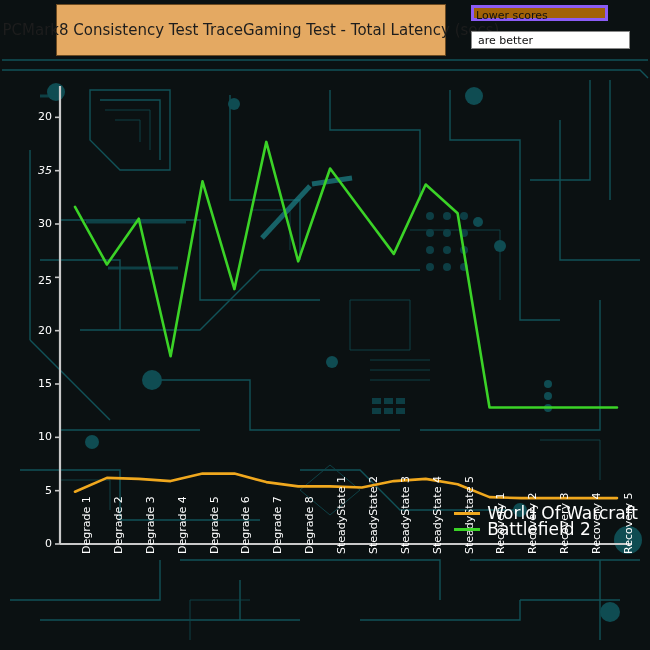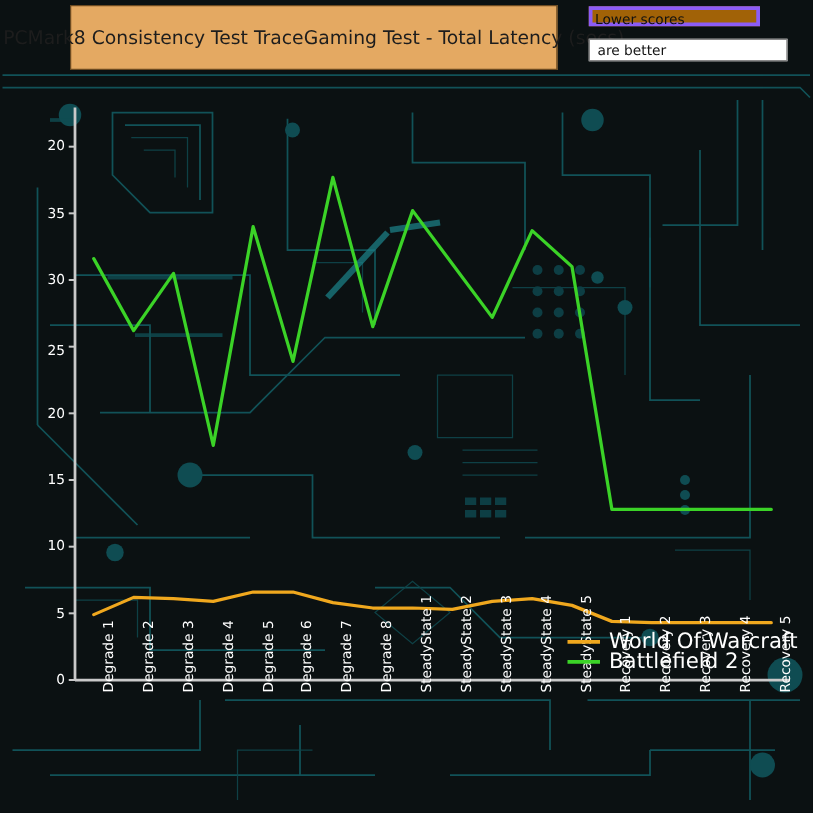--- a/index.html
+++ b/index.html
@@ -189,21 +189,21 @@
       </svg>
 
     <div id="yticks">
         <div class="ytick" style="left: 28px; top: 537px;">0</div>
         <div class="ytick" style="left: 28px; top: 483.667px;">5</div>
         <div class="ytick" style="left: 28px; top: 430.333px;">10</div>
         <div class="ytick" style="left: 28px; top: 377px;">15</div>
         <div class="ytick" style="left: 28px; top: 323.667px;">20</div>
         <div class="ytick" style="left: 28px; top: 274px;">25</div>
         <div class="ytick" style="left: 28px; top: 217px;">30</div>
-        <div class="ytick" style="left: 28px; top: 163.667px;">35</div>
+        <div class="ytick" style="left: 28px; top: 163.667px; font-style: italic;">35</div>
         <div class="ytick" style="left: 28px; top: 110.333px;">20</div>
       </div>
     <div id="xticks">
         <div class="xtick" style="left: 80px; top: 554px;">Degrade 1</div>
         <div class="xtick" style="left: 111.882px; top: 554px;">Degrade 2</div>
         <div class="xtick" style="left: 143.765px; top: 554px;">Degrade 3</div>
         <div class="xtick" style="left: 175.647px; top: 554px;">Degrade 4</div>
         <div class="xtick" style="left: 207.529px; top: 554px;">Degrade 5</div>
         <div class="xtick" style="left: 239.412px; top: 554px;">Degrade 6</div>
         <div class="xtick" style="left: 271.294px; top: 554px;">Degrade 7</div>

